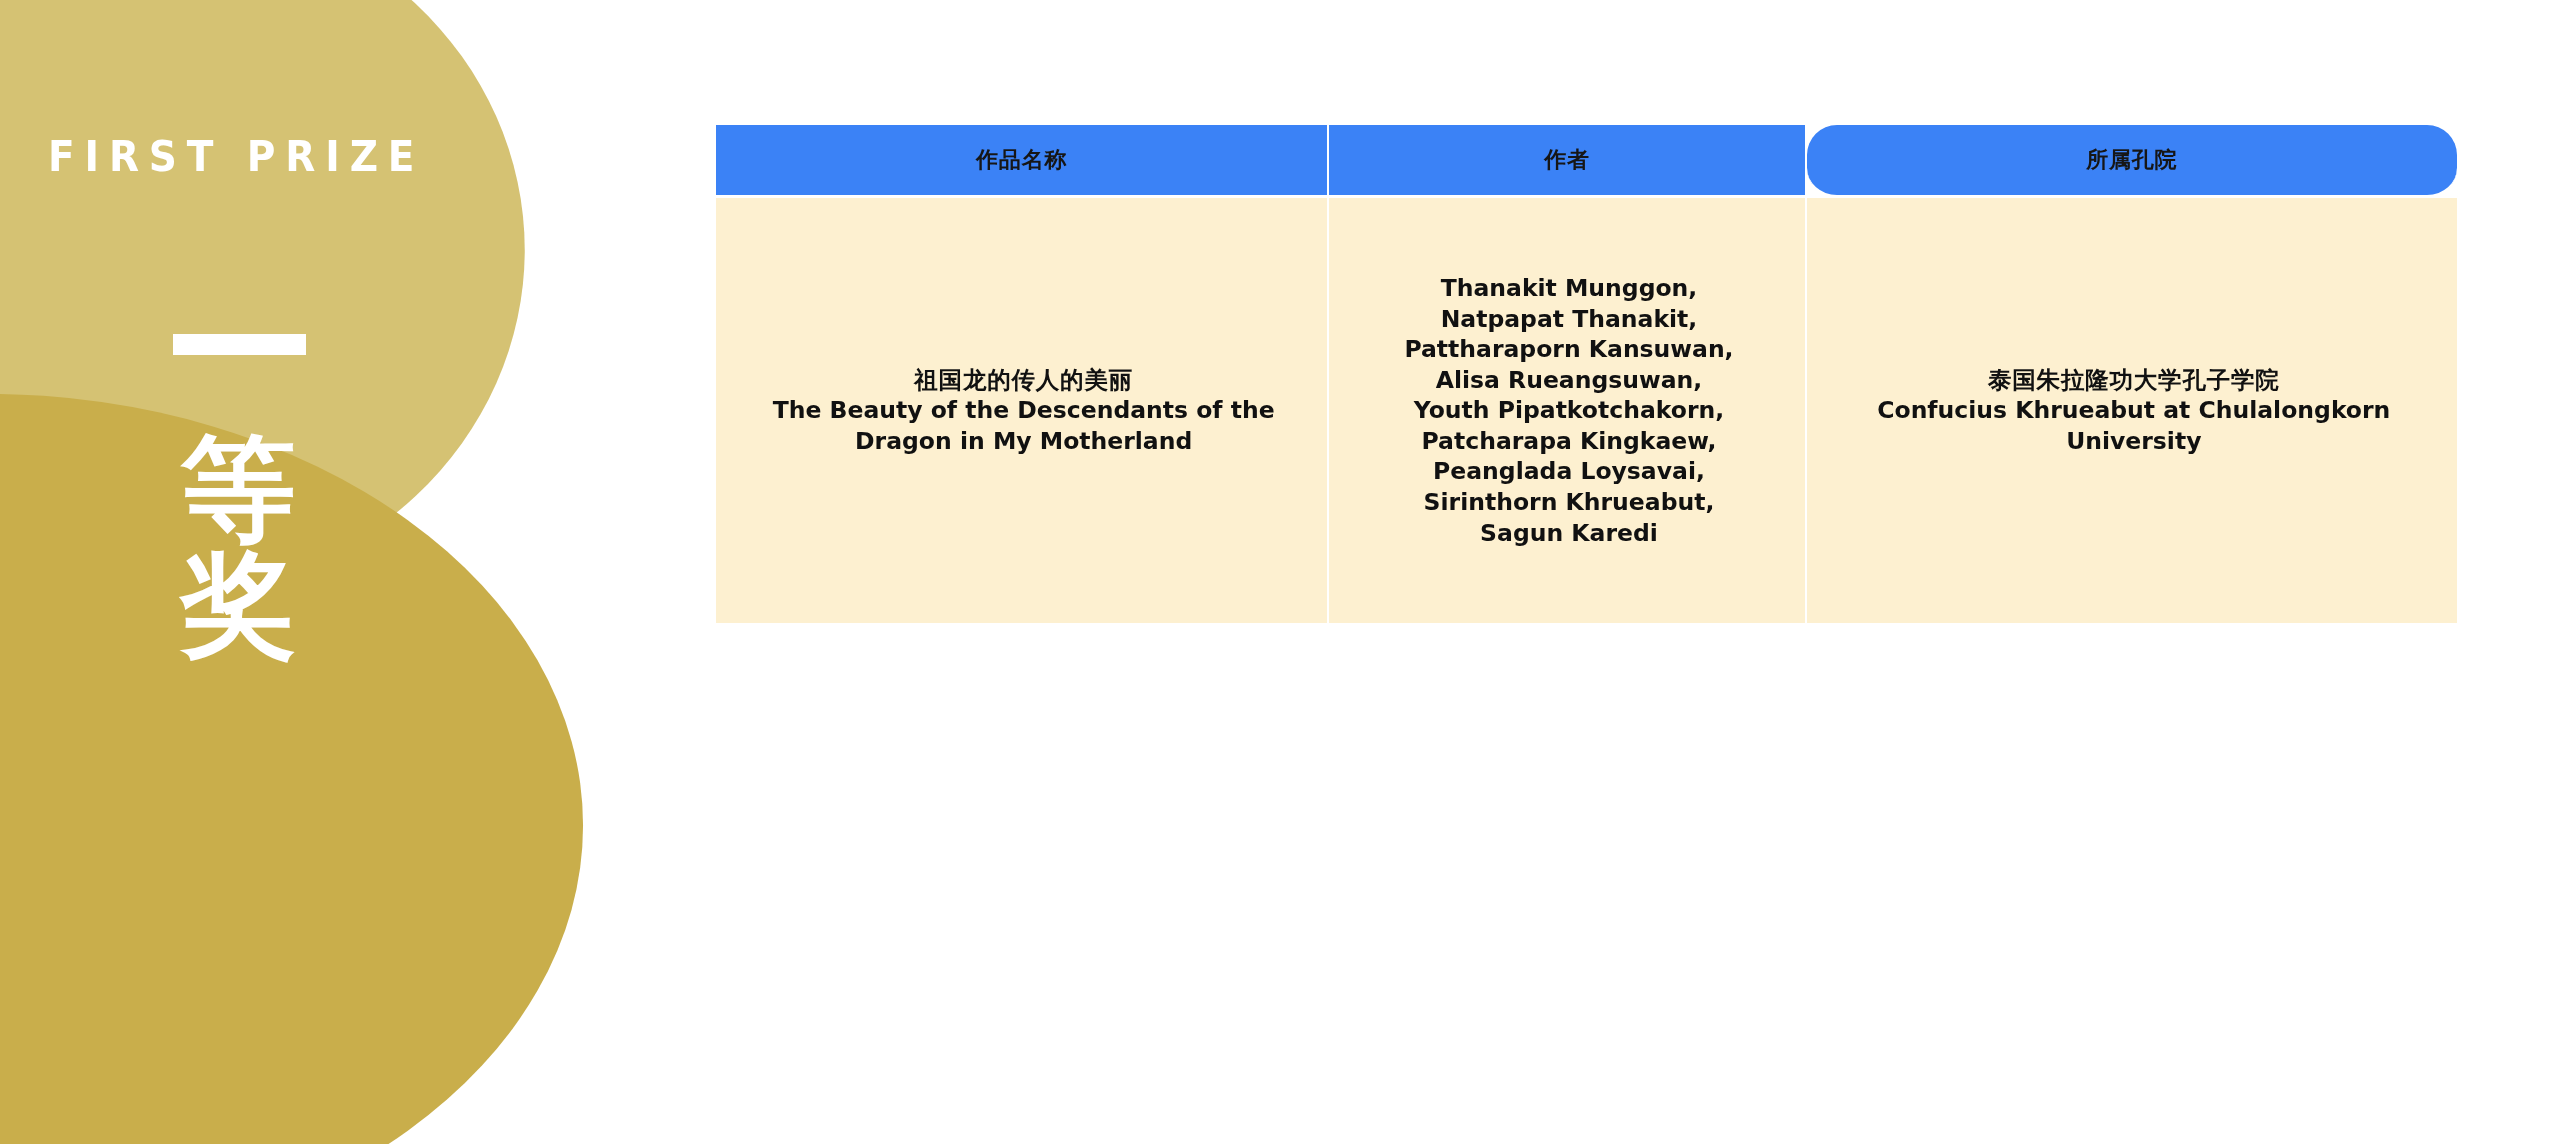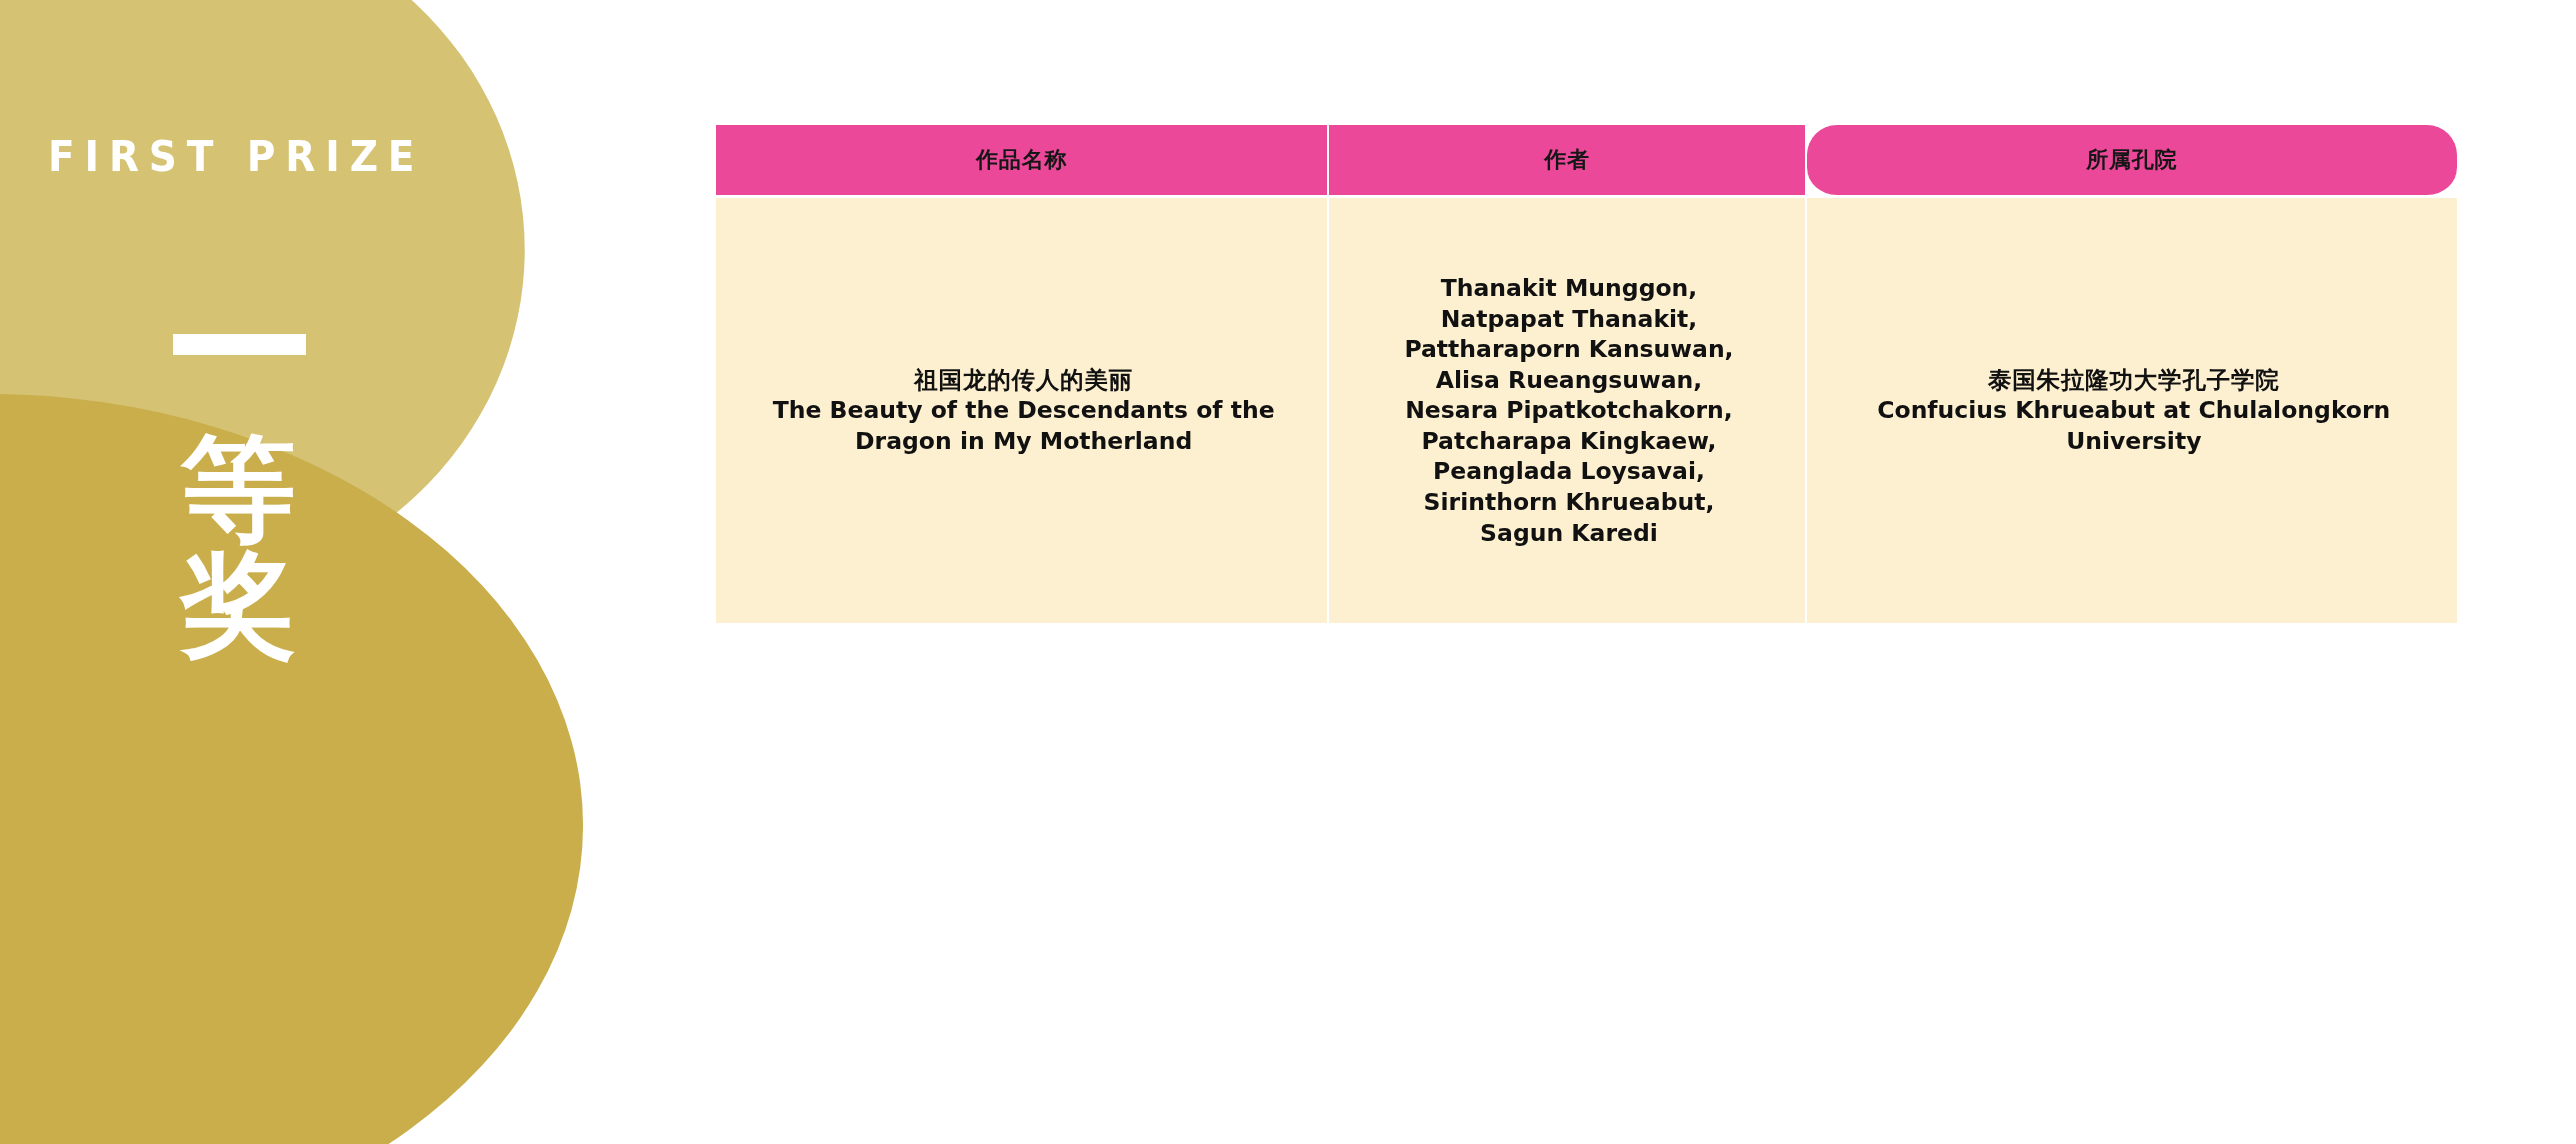--- a/index.html
+++ b/index.html
@@ -73,21 +73,21 @@
   #awards-table {
     position: absolute;
     left: 716px;
     top: 125px;
     width: 1741px;
     border-collapse: separate;
     border-spacing: 0;
     table-layout: fixed;
   }
   #awards-table th {
-    background: #ec4899;
+    background: #3b82f6;
     color: #161616;
     font-family: "DejaVu Sans", "Liberation Sans", sans-serif;
     font-weight: 700;
     font-size: 22px;
     height: 70px;
     padding: 0 7.6px;
     text-align: center;
     vertical-align: middle;
     border-right: 2.3px solid #ffffff;
     border-bottom: 3.8px solid #ffffff;
@@ -170,21 +170,21 @@
     <tr class="data-row row-2">
       <td>
         <span class="cell-line cn">祖国龙的传人的美丽</span>
         <span class="cell-line en">The Beauty of the Descendants of the Dragon in My Motherland</span>
       </td>
       <td class="author-list">
         <span class="cell-line en">Thanakit Munggon,</span>
         <span class="cell-line en">Natpapat Thanakit,</span>
         <span class="cell-line en">Pattharaporn Kansuwan,</span>
         <span class="cell-line en">Alisa Rueangsuwan,</span>
-        <span class="cell-line en">Nesara Pipatkotchakorn,</span>
+        <span class="cell-line en">Youth Pipatkotchakorn,</span>
         <span class="cell-line en">Patcharapa Kingkaew,</span>
         <span class="cell-line en">Peanglada Loysavai,</span>
         <span class="cell-line en">Sirinthorn Khrueabut,</span>
         <span class="cell-line en">Sagun Karedi</span>
       </td>
       <td>
         <span class="cell-line cn">泰国朱拉隆功大学孔子学院</span>
         <span class="cell-line en">Confucius Khrueabut at Chulalongkorn University</span>
       </td>
     </tr>

